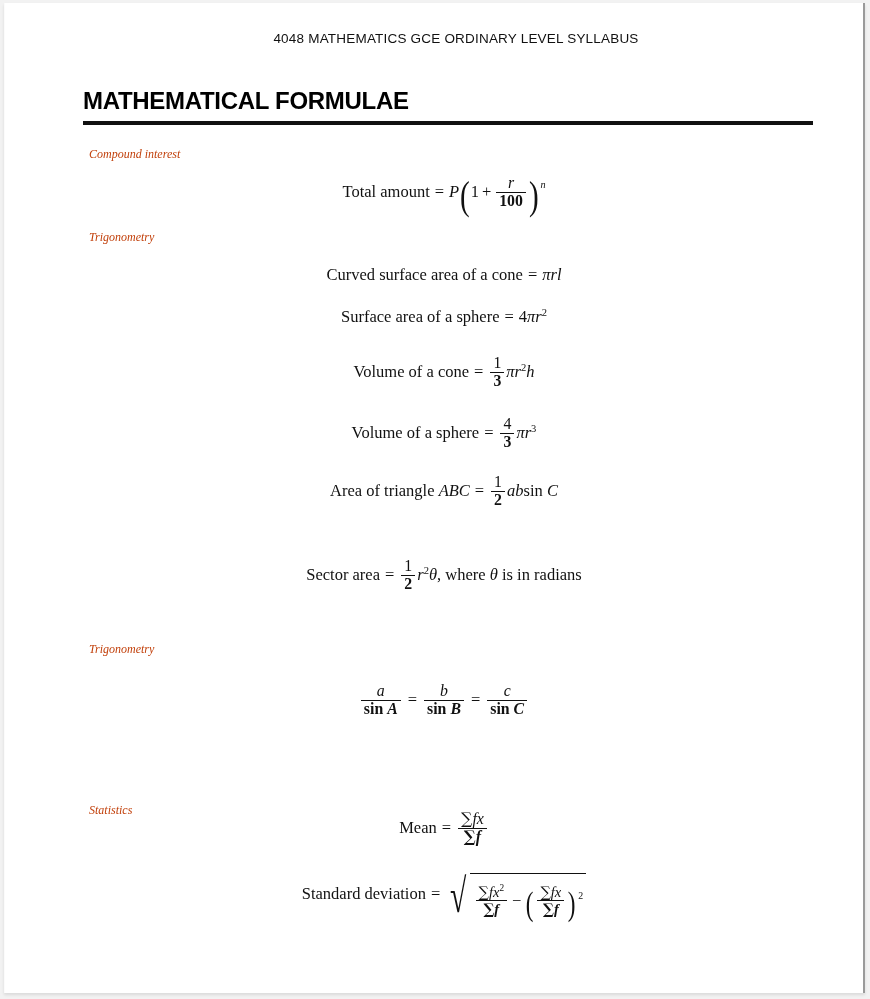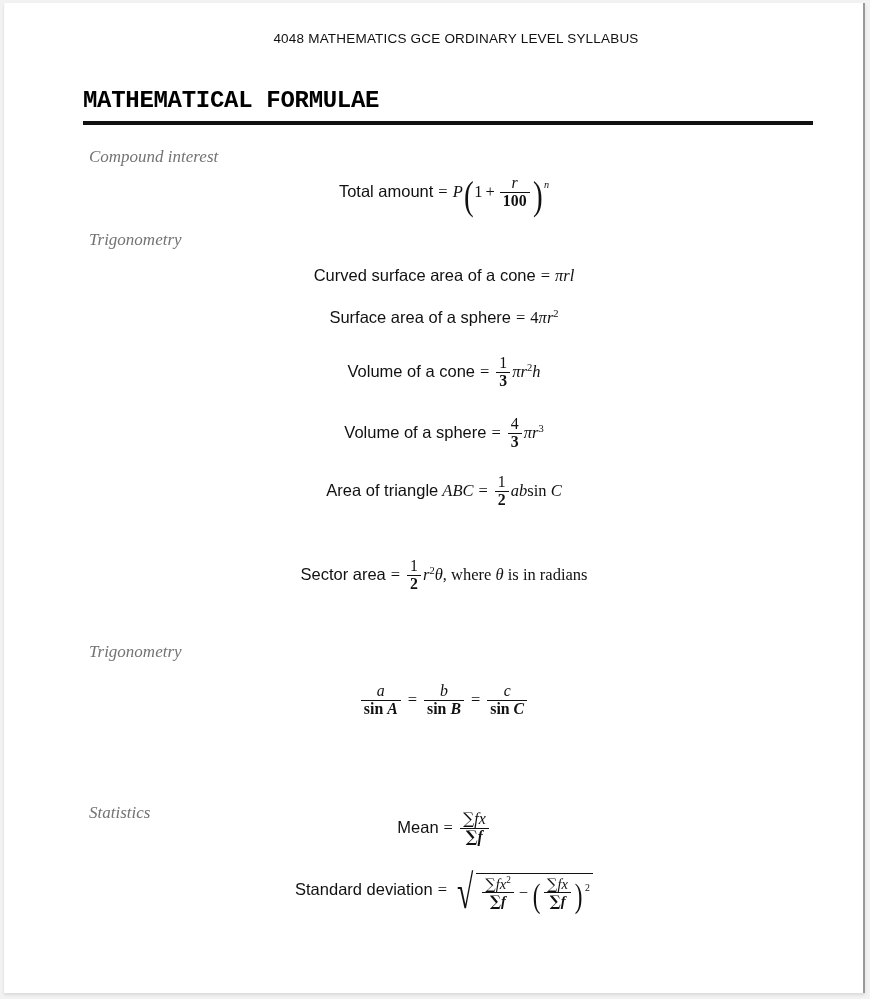--- a/index.html
+++ b/index.html
@@ -34,61 +34,61 @@
     color: #111;
     margin-left: 44px;
   }
 
   
   .title-block {
     position: absolute;
     top: 85px; left: 78px; width: 730px;
   }
   .doc-title {
-    font-family: Liberation Mono, monospace;
+    font-family: Liberation Sans, sans-serif;
     font-weight: bold;
     font-size: 24px;
     letter-spacing: -0.3px;
     color: #000;
     margin: 0;
     line-height: 1.1;
   }
   .title-rule {
     margin-top: 7px;
     height: 4px;
     background: #111;
     width: 730px;
   }
 
   
   .section-label {
     position: absolute;
     left: 84px;
     font-style: italic;
-    font-size: 17px;
-    color: #737373;
+    font-size: 12px;
+    color: #c2410c;
     white-space: nowrap;
   }
   .formula-row {
     position: absolute;
     left: 0; right: 0;
     text-align: center;
     font-size: 16.5px;
     color: #111;
     line-height: 1;
   }
   
   .formula-row .inner {
     display: inline-block;
     position: relative;
     left: 10px;
     white-space: nowrap;
   }
 
-  .txt { font-family: Liberation Sans, sans-serif; margin-top: 28px; }
+  .txt { font-family: Liberation Serif, serif; margin-top: 28px; }
   .it  { font-style: italic; }
   .eq  { margin: 0 5px; }
   .op  { margin: 0 3px; }
 
   
   .frac {
     display: inline-block;
     vertical-align: -0.52em;
     text-align: center;
     margin: 0 2px;
@@ -125,21 +125,21 @@
     display: inline-block;
     font-size: 2.9em;
     line-height: 0.55;
     vertical-align: -0.27em;
     transform: scaleX(0.62);
     margin-right: -2px;
   }
   .radicand {
     display: inline-block;
     border-top: 1.2px solid #111;
-    padding: 2px 3px 0 4px;
+    padding: 10px 3px 0 4px;
     vertical-align: middle;
   }
 
   
   .medparen {
     display: inline-block;
     font-size: 2.0em;
     font-weight: 300;
     line-height: 0.62;
     vertical-align: -0.26em;

